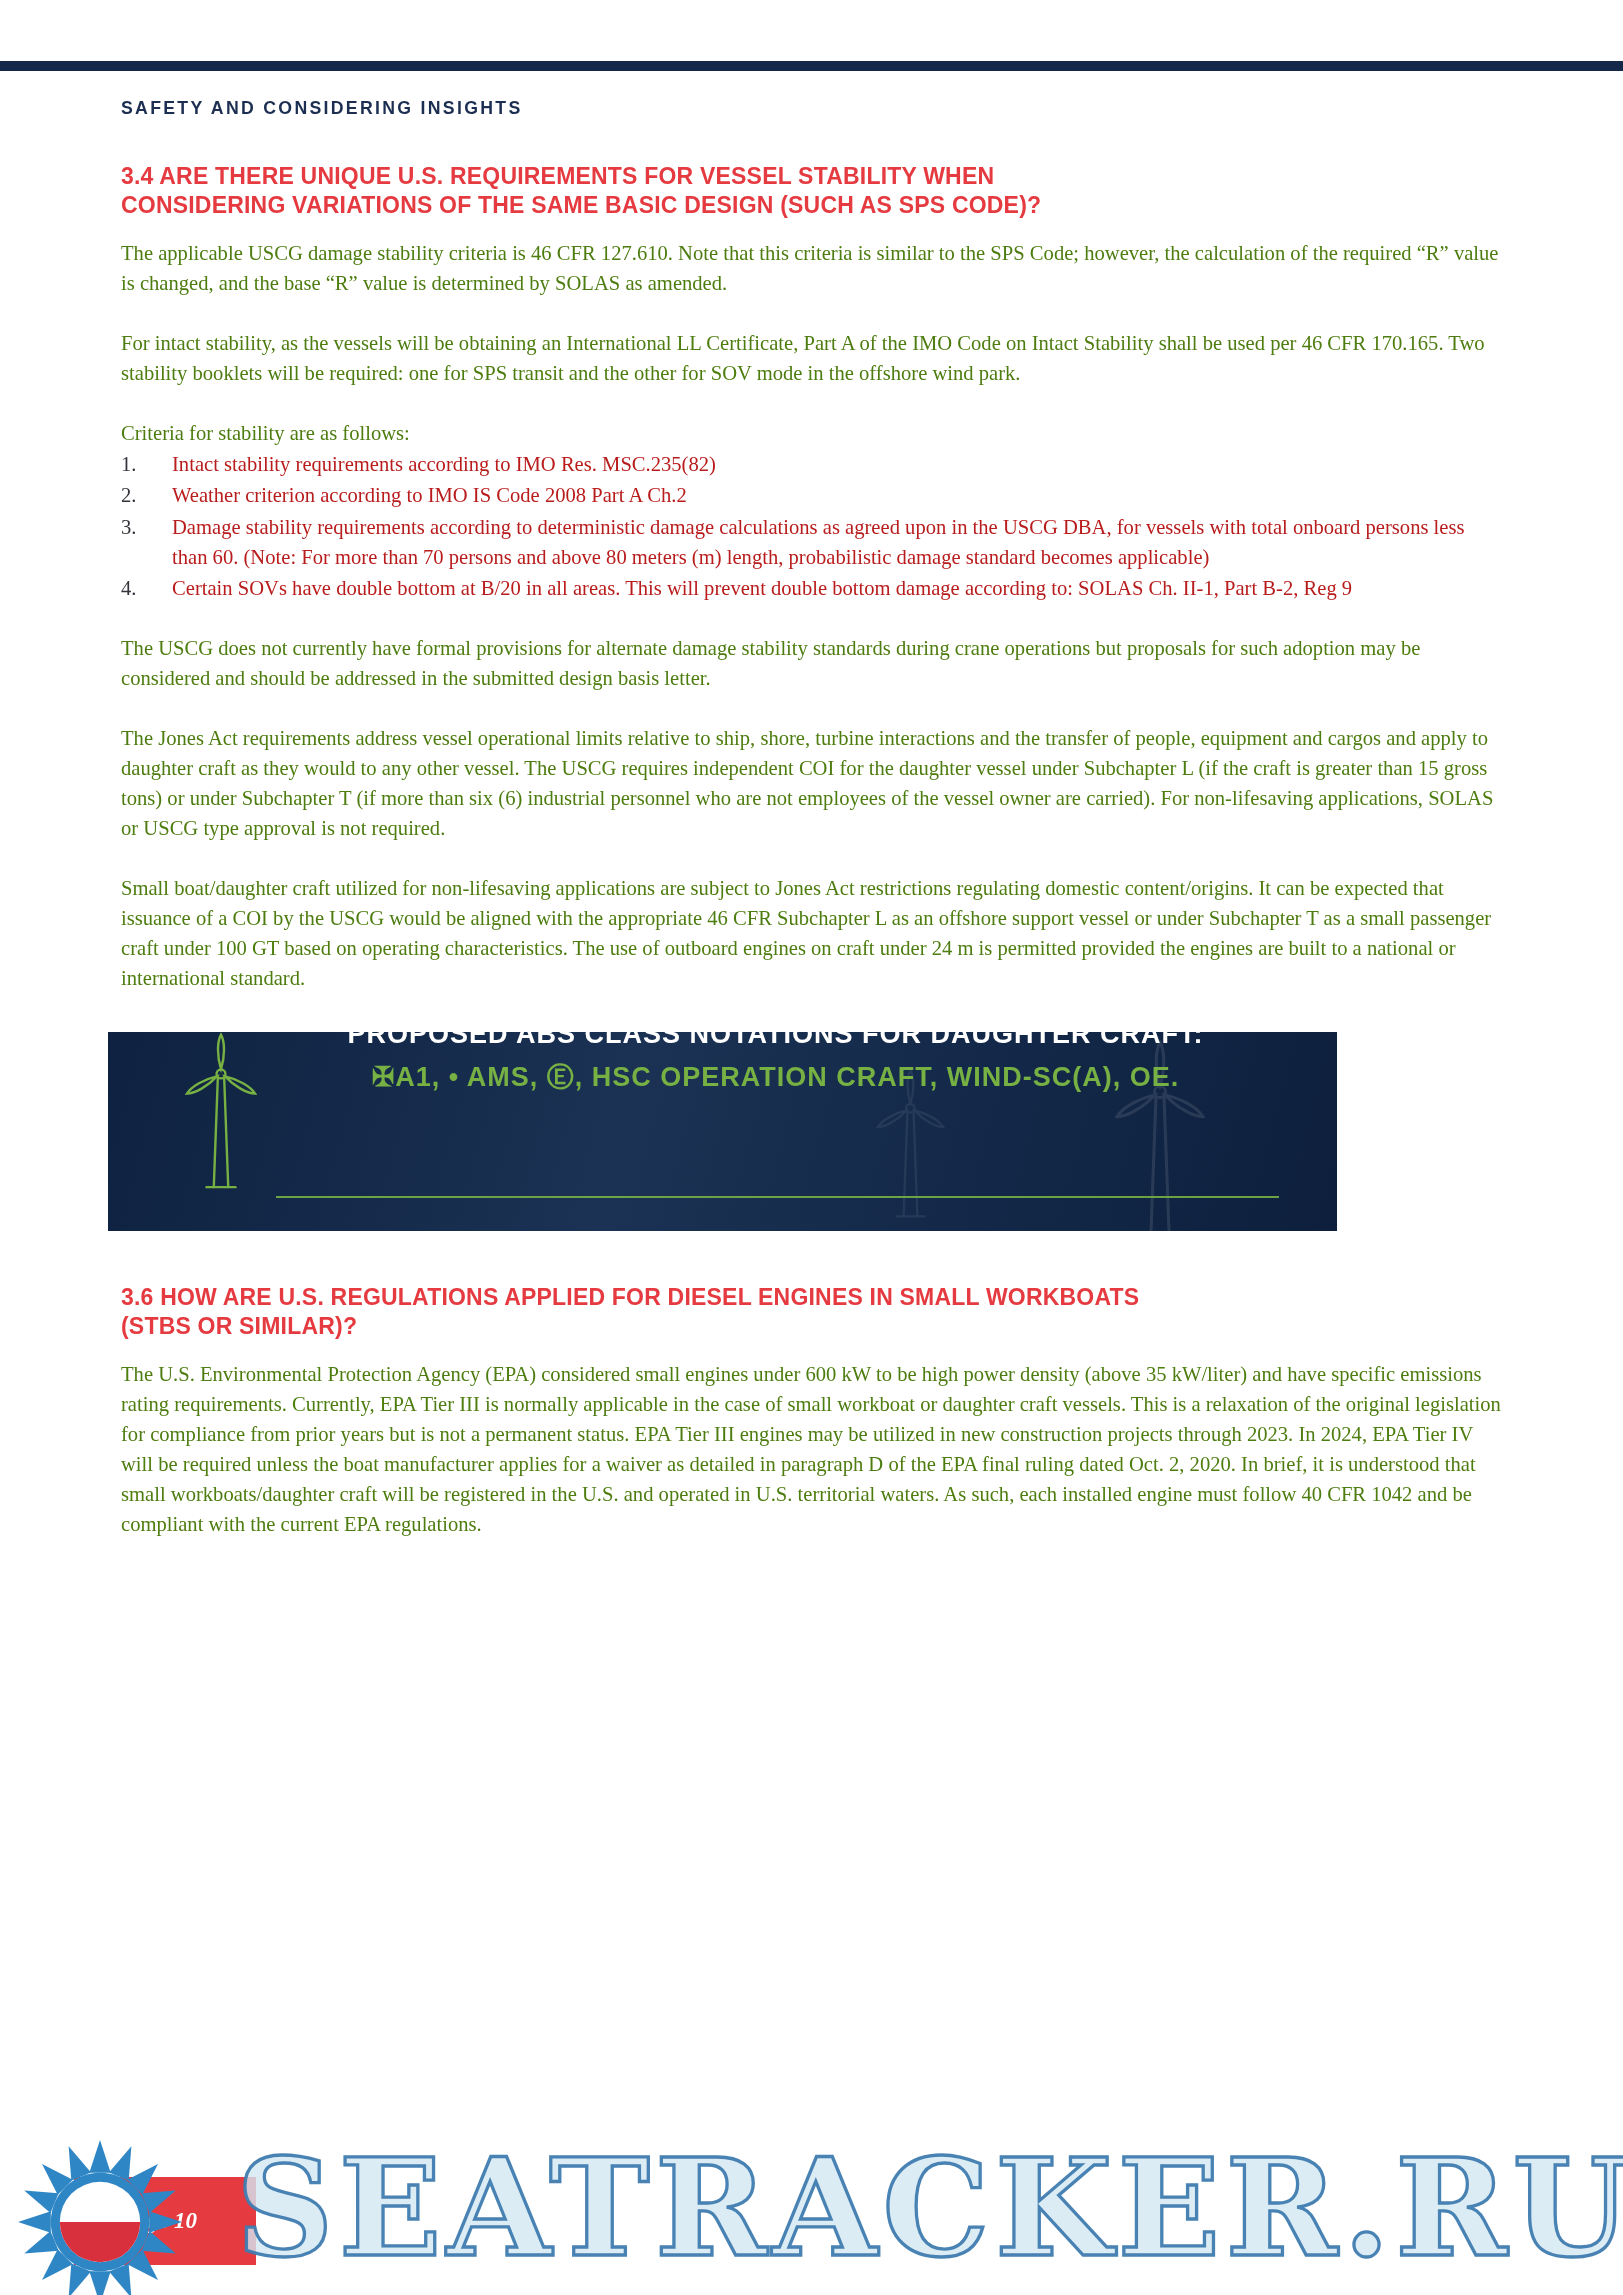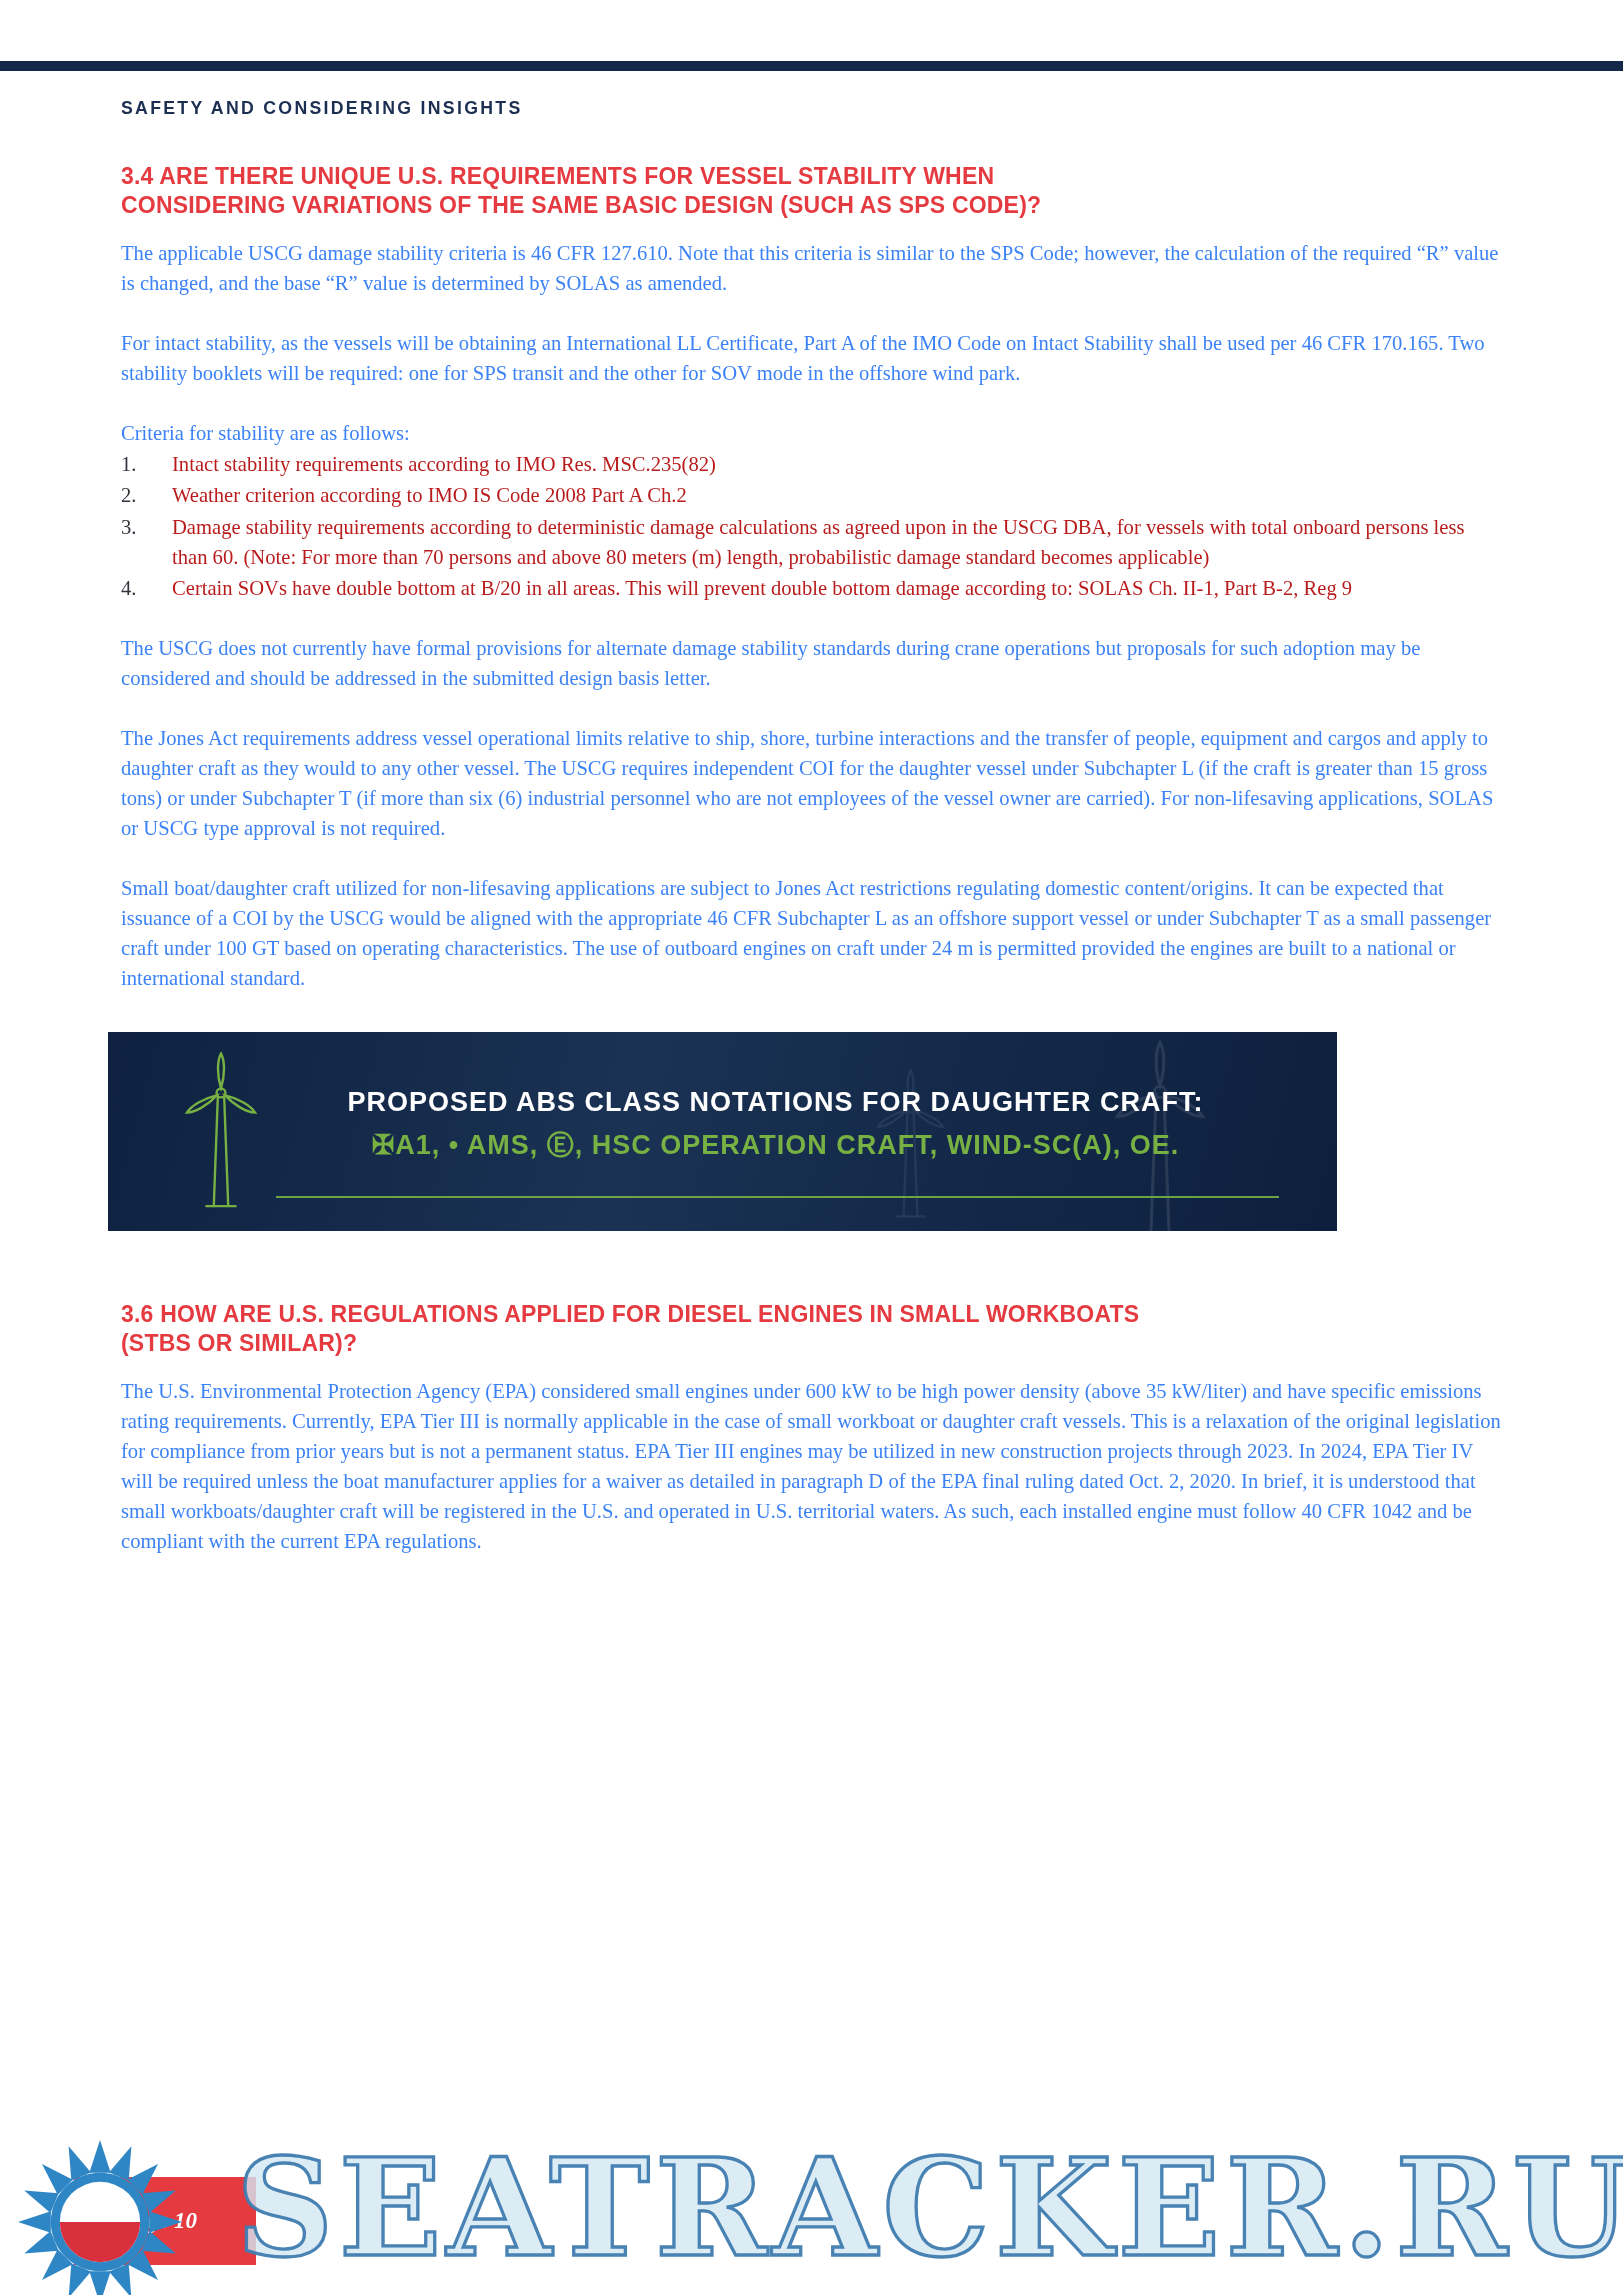--- a/index.html
+++ b/index.html
@@ -16,33 +16,33 @@
     letter-spacing:2.3px; color:#1C2F52; margin:0 0 43px 0;
   }
 
   .section-heading {
     font-family:"Liberation Sans", sans-serif; font-size:23px; font-weight:bold;
     line-height:29.4px; color:#E53A40; max-width:1040px; margin:23.6px 0 17px 0;
     letter-spacing:0.2px;
   }
   .section-heading.first { margin-top:2px; }
 
-  p.body { font-size:20.6px; line-height:30px; color:#3b82f6; margin:0 0 30px 0; }
+  p.body { font-size:20.6px; line-height:30px; color:#4d7c0f; margin:0 0 30px 0; }
   p.body.intro { margin-bottom:1.3px; }
 
   .olist { margin:0 0 30px 0; }
   .olist .row { display:flex; margin-bottom:1.3px; }
   .olist .num { flex:none; width:51px; font-size:20.6px; line-height:30px; color:#33343B; }
   .olist .txt { flex:1; font-size:20.6px; line-height:30px; color:#b91c1c; }
 
   
   .banner {
-    position:relative; width:1229px; height:199px; margin:39px 0 69px -13px;
+    position:relative; width:1229px; height:199px; margin:39px 0 52px -13px;
     background:linear-gradient(105deg,#0E2140 0%,#1B3254 42%,#132848 72%,#0D1F3D 100%);
-    display:flex; align-items:center; overflow:hidden;
+    display:flex; overflow:hidden;
   }
   .banner .turbine-main { width:124px; height:161px; margin-left:51px; flex:none; position:relative; z-index:3; }
   .banner .ghost1 { position:absolute; right:79px; top:6.5px; width:196px; height:203px; opacity:0.10; z-index:1; }
   .banner .ghost2 { position:absolute; right:353px; top:36px; width:147px; height:154px; opacity:0.07; z-index:1; }
   .banner-text { flex:1; text-align:center; padding-right:69px; margin-top:-13px; position:relative; z-index:3; }
   .banner-line1 {
     font-family:"Liberation Sans", sans-serif; font-weight:bold; font-size:27px;
     color:#FFFFFF; letter-spacing:1px; margin-bottom:9.2px;
   }
   .banner-line2 {

